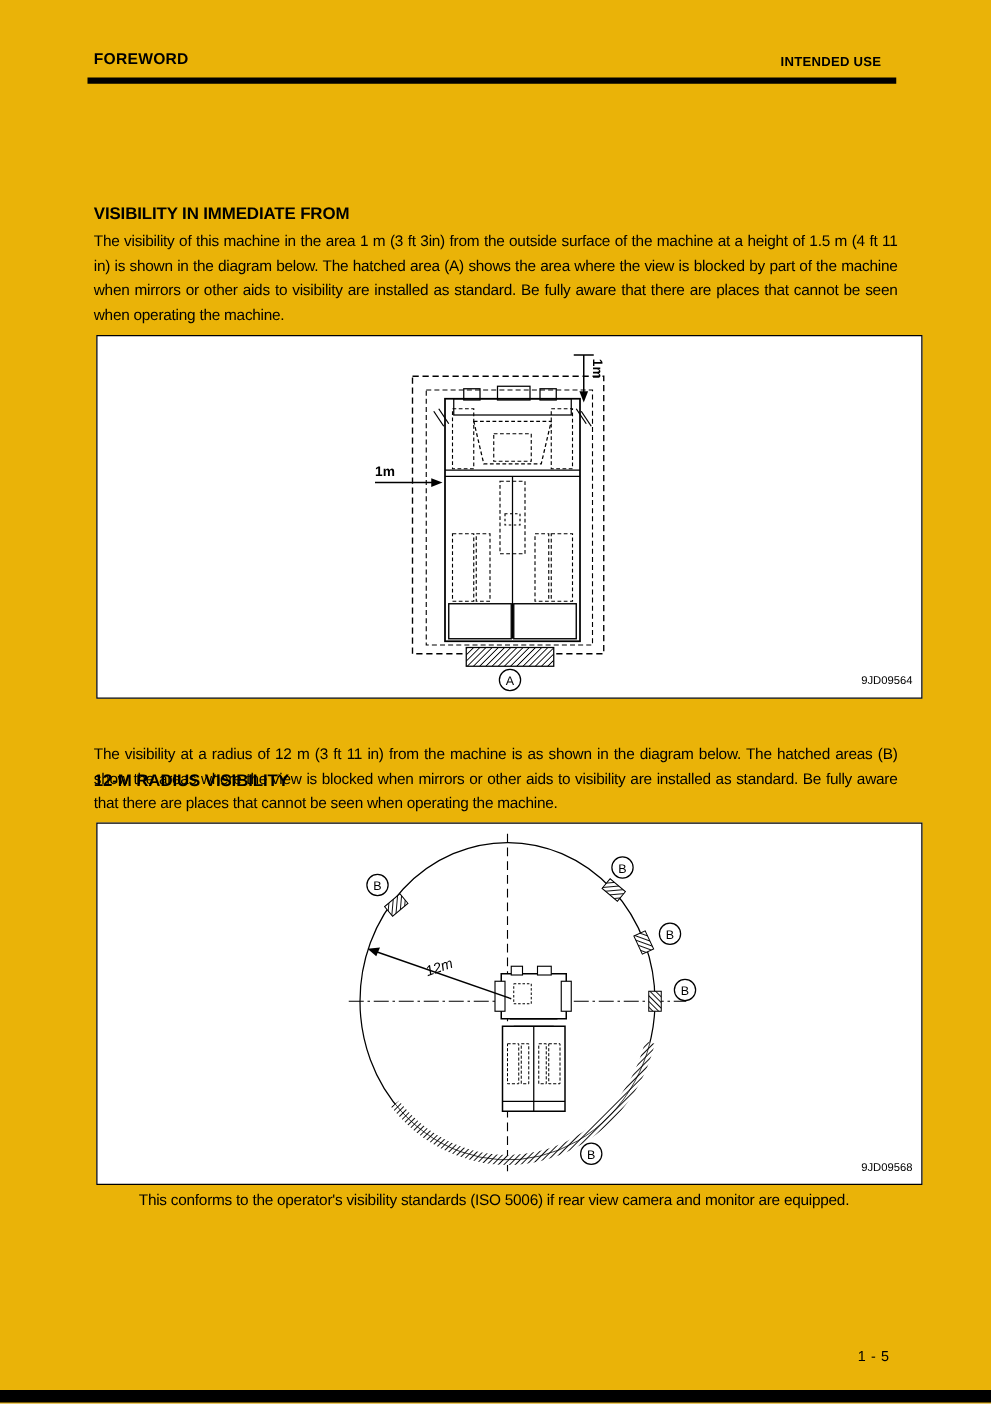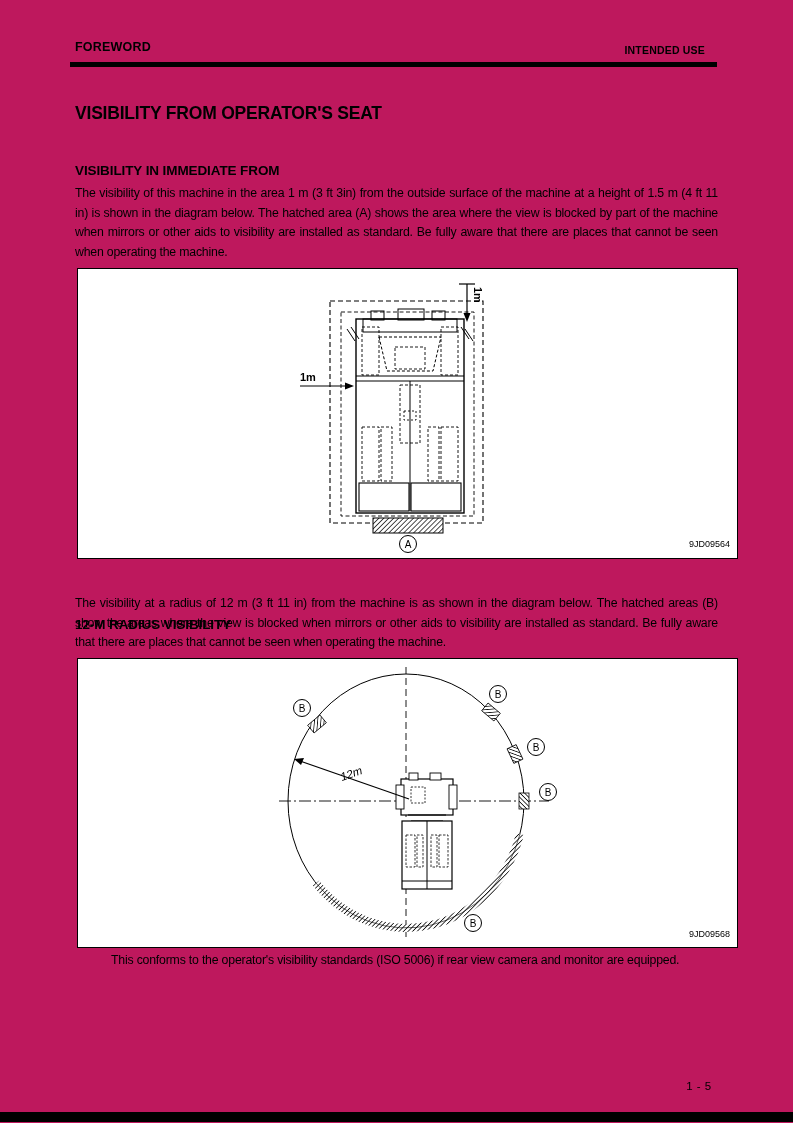--- a/index.html
+++ b/index.html
@@ -1,16 +1,16 @@
 <!DOCTYPE html>
 <html><head>
 <meta charset="utf-8">
 <style>
   html,body{margin:0;padding:0;background:#e8e8e8;}
-  .page{position:relative;width:793px;height:1123px;background:#be185d;margin:0 auto;
+  .page{position:relative;width:793px;height:1123px;background:#eab308;margin:0 auto;
         font-family:"Liberation Sans",sans-serif;color:#000;overflow:hidden;}
   .hdr-left{position:absolute;left:75px;top:40px;font-size:12.5px;font-weight:bold;letter-spacing:0.2px;}
   .hdr-right{position:absolute;right:88px;top:44px;font-size:10.5px;font-weight:bold;letter-spacing:0.2px;}
   .hdr-rule{position:absolute;left:70px;top:62px;width:647px;height:5px;background:#000;}
   .doc-title{position:absolute;left:75px;top:103px;font-size:17.5px;font-weight:bold;letter-spacing:-0.2px;}
   .sec-head{position:absolute;left:75px;font-size:13.5px;font-weight:bold;letter-spacing:-0.1px;}
   .para{position:absolute;left:75px;width:643px;font-size:12.3px;line-height:19.5px;
         letter-spacing:-0.2px;text-align:justify;}
   .para.noj{text-align:left;}
   .watermark{position:absolute;left:236px;top:211px;font-size:31px;font-weight:bold;
@@ -25,21 +25,20 @@
 </style>
 </head>
 <body>
 
 <div class="page">
 
   <div class="hdr-left">FOREWORD</div>
   <div class="hdr-right">INTENDED USE</div>
   <div class="hdr-rule"></div>
 
-  <div class="doc-title">VISIBILITY FROM OPERATOR'S SEAT</div>
 
 
   <div class="sec-head" style="top:163px;">VISIBILITY IN IMMEDIATE FROM</div>
 
   <div class="para" style="top:184px;">The visibility of this machine in the area 1 m (3 ft 3in) from the outside surface of the machine at a height of 1.5 m (4 ft 11 in) is shown in the diagram below. The hatched area (A) shows the area where the view is blocked by part of the machine when mirrors or other aids to visibility are installed as standard. Be fully aware that there are places that cannot be seen when operating the machine.</div>
 
 
   <div class="diagram-box box1">
     <svg width="656" height="286" viewBox="0 0 656 286">
       <defs>

